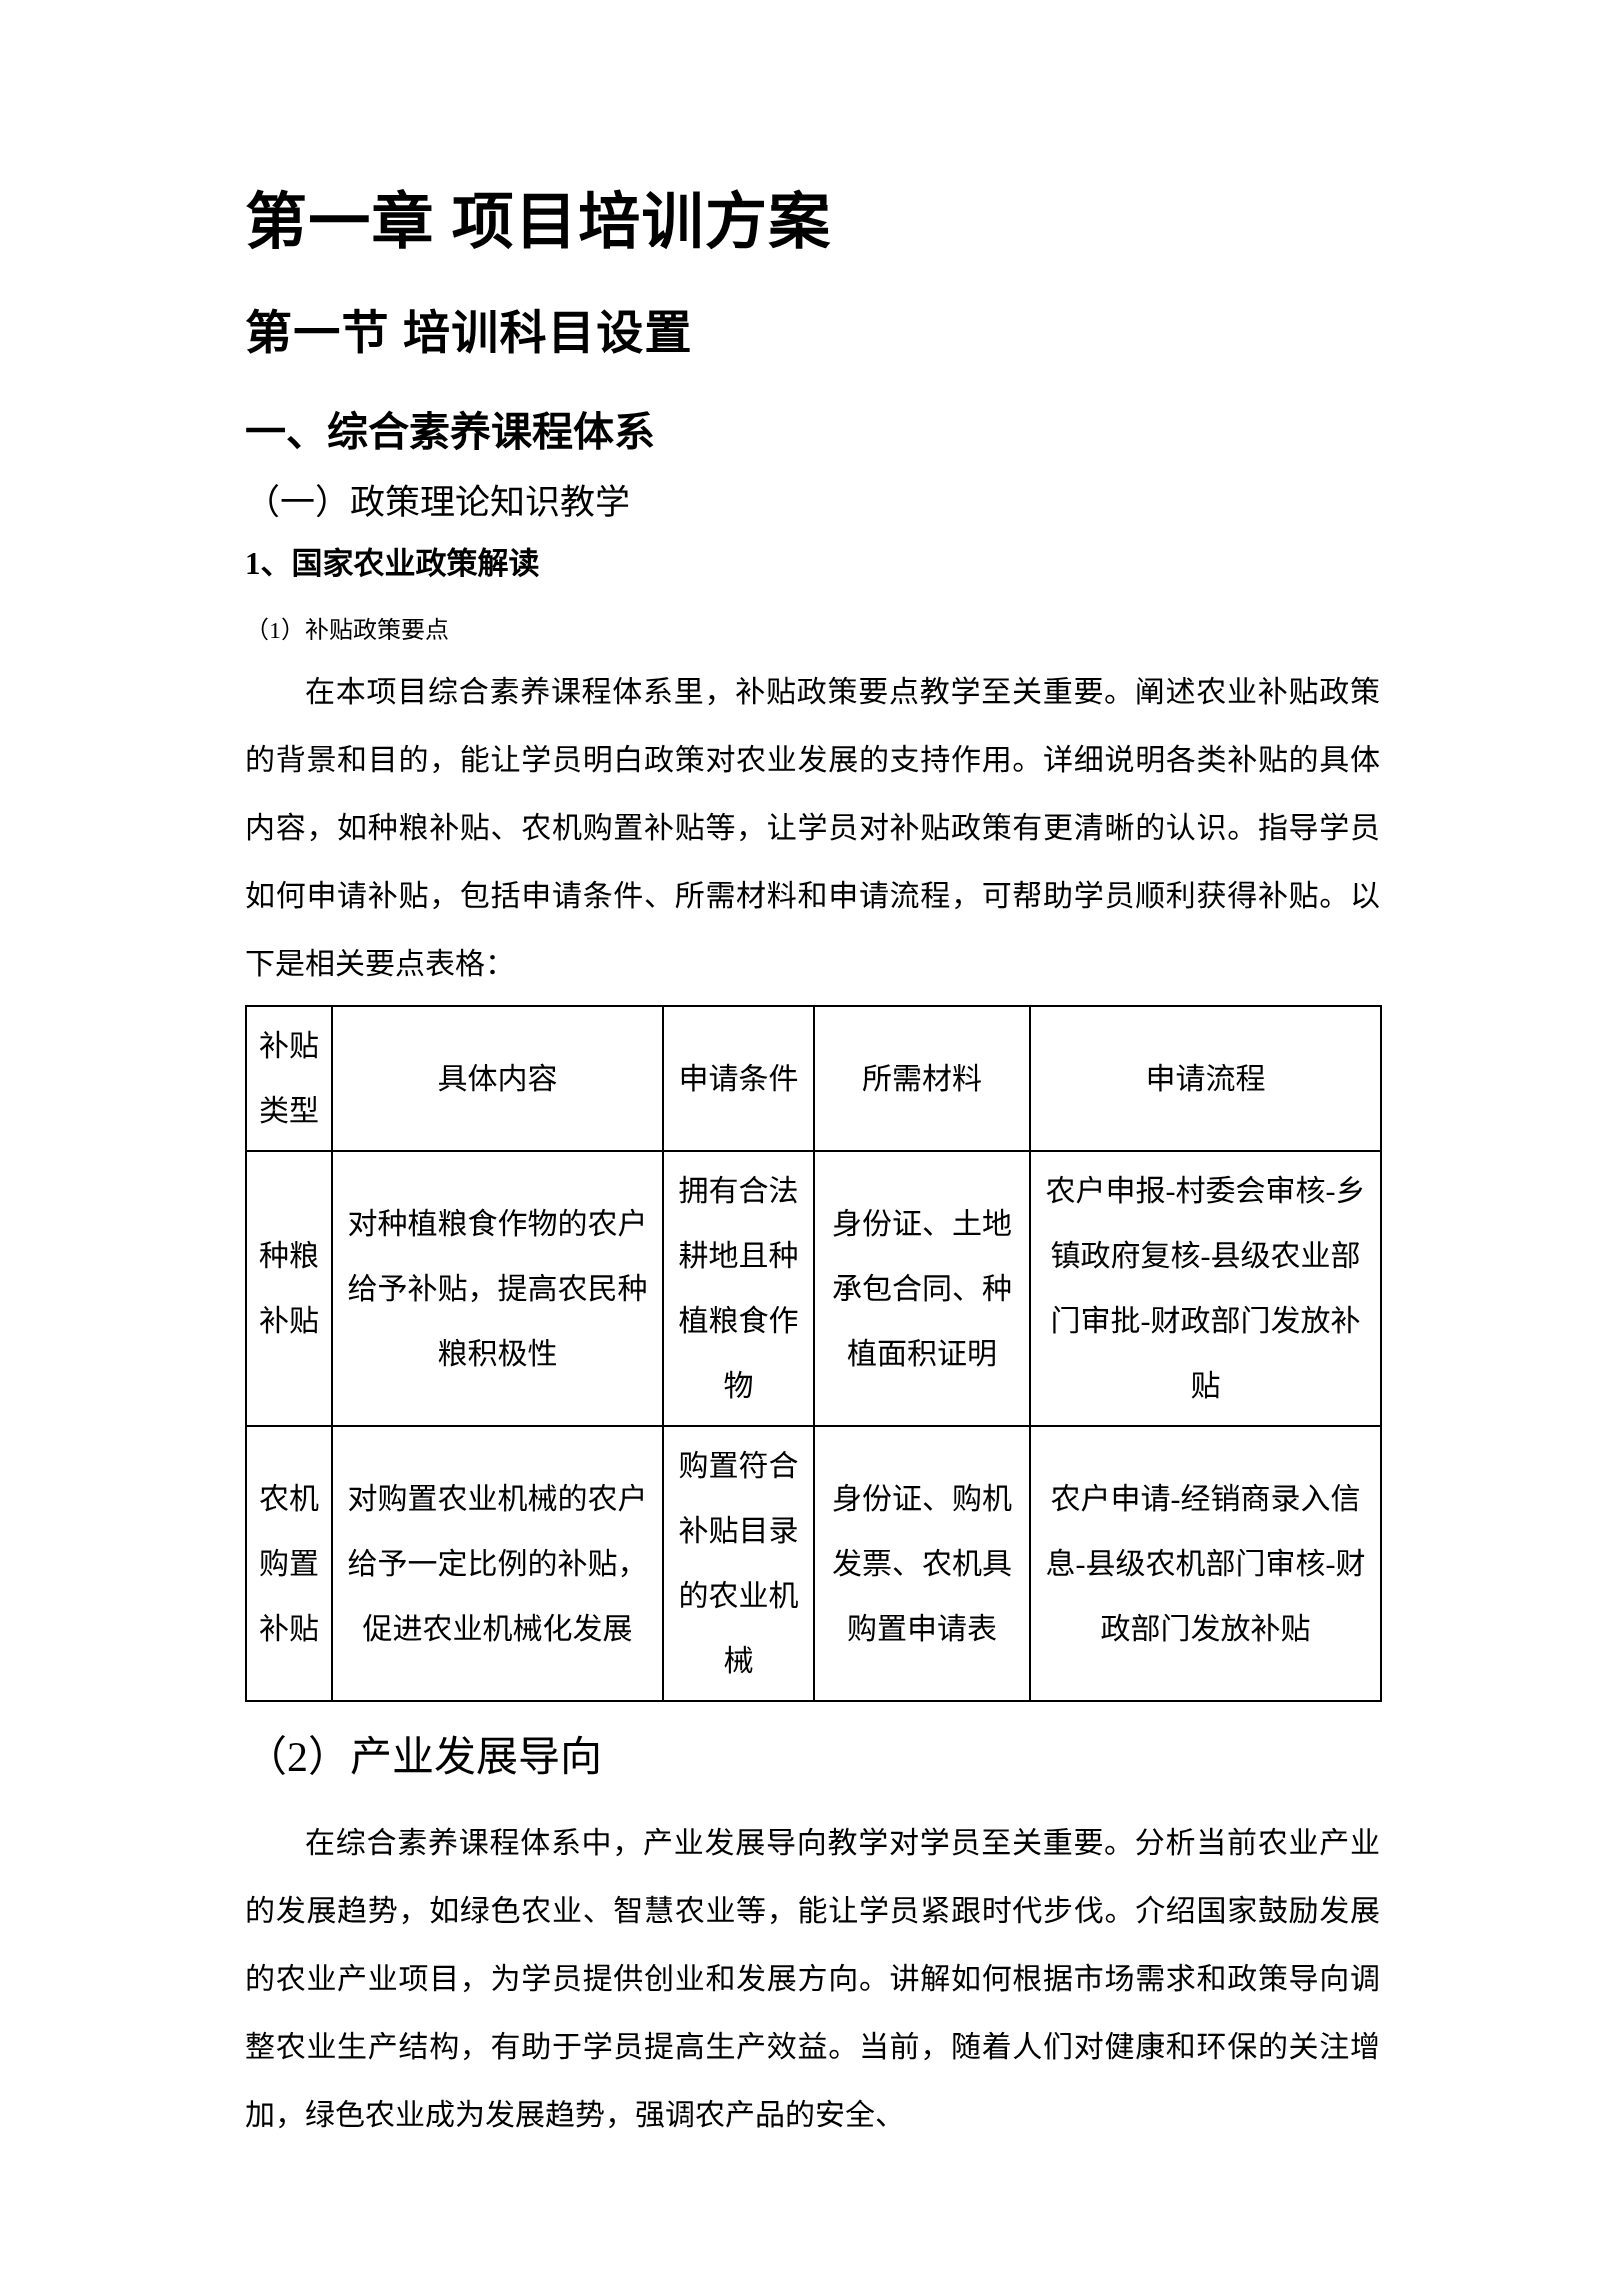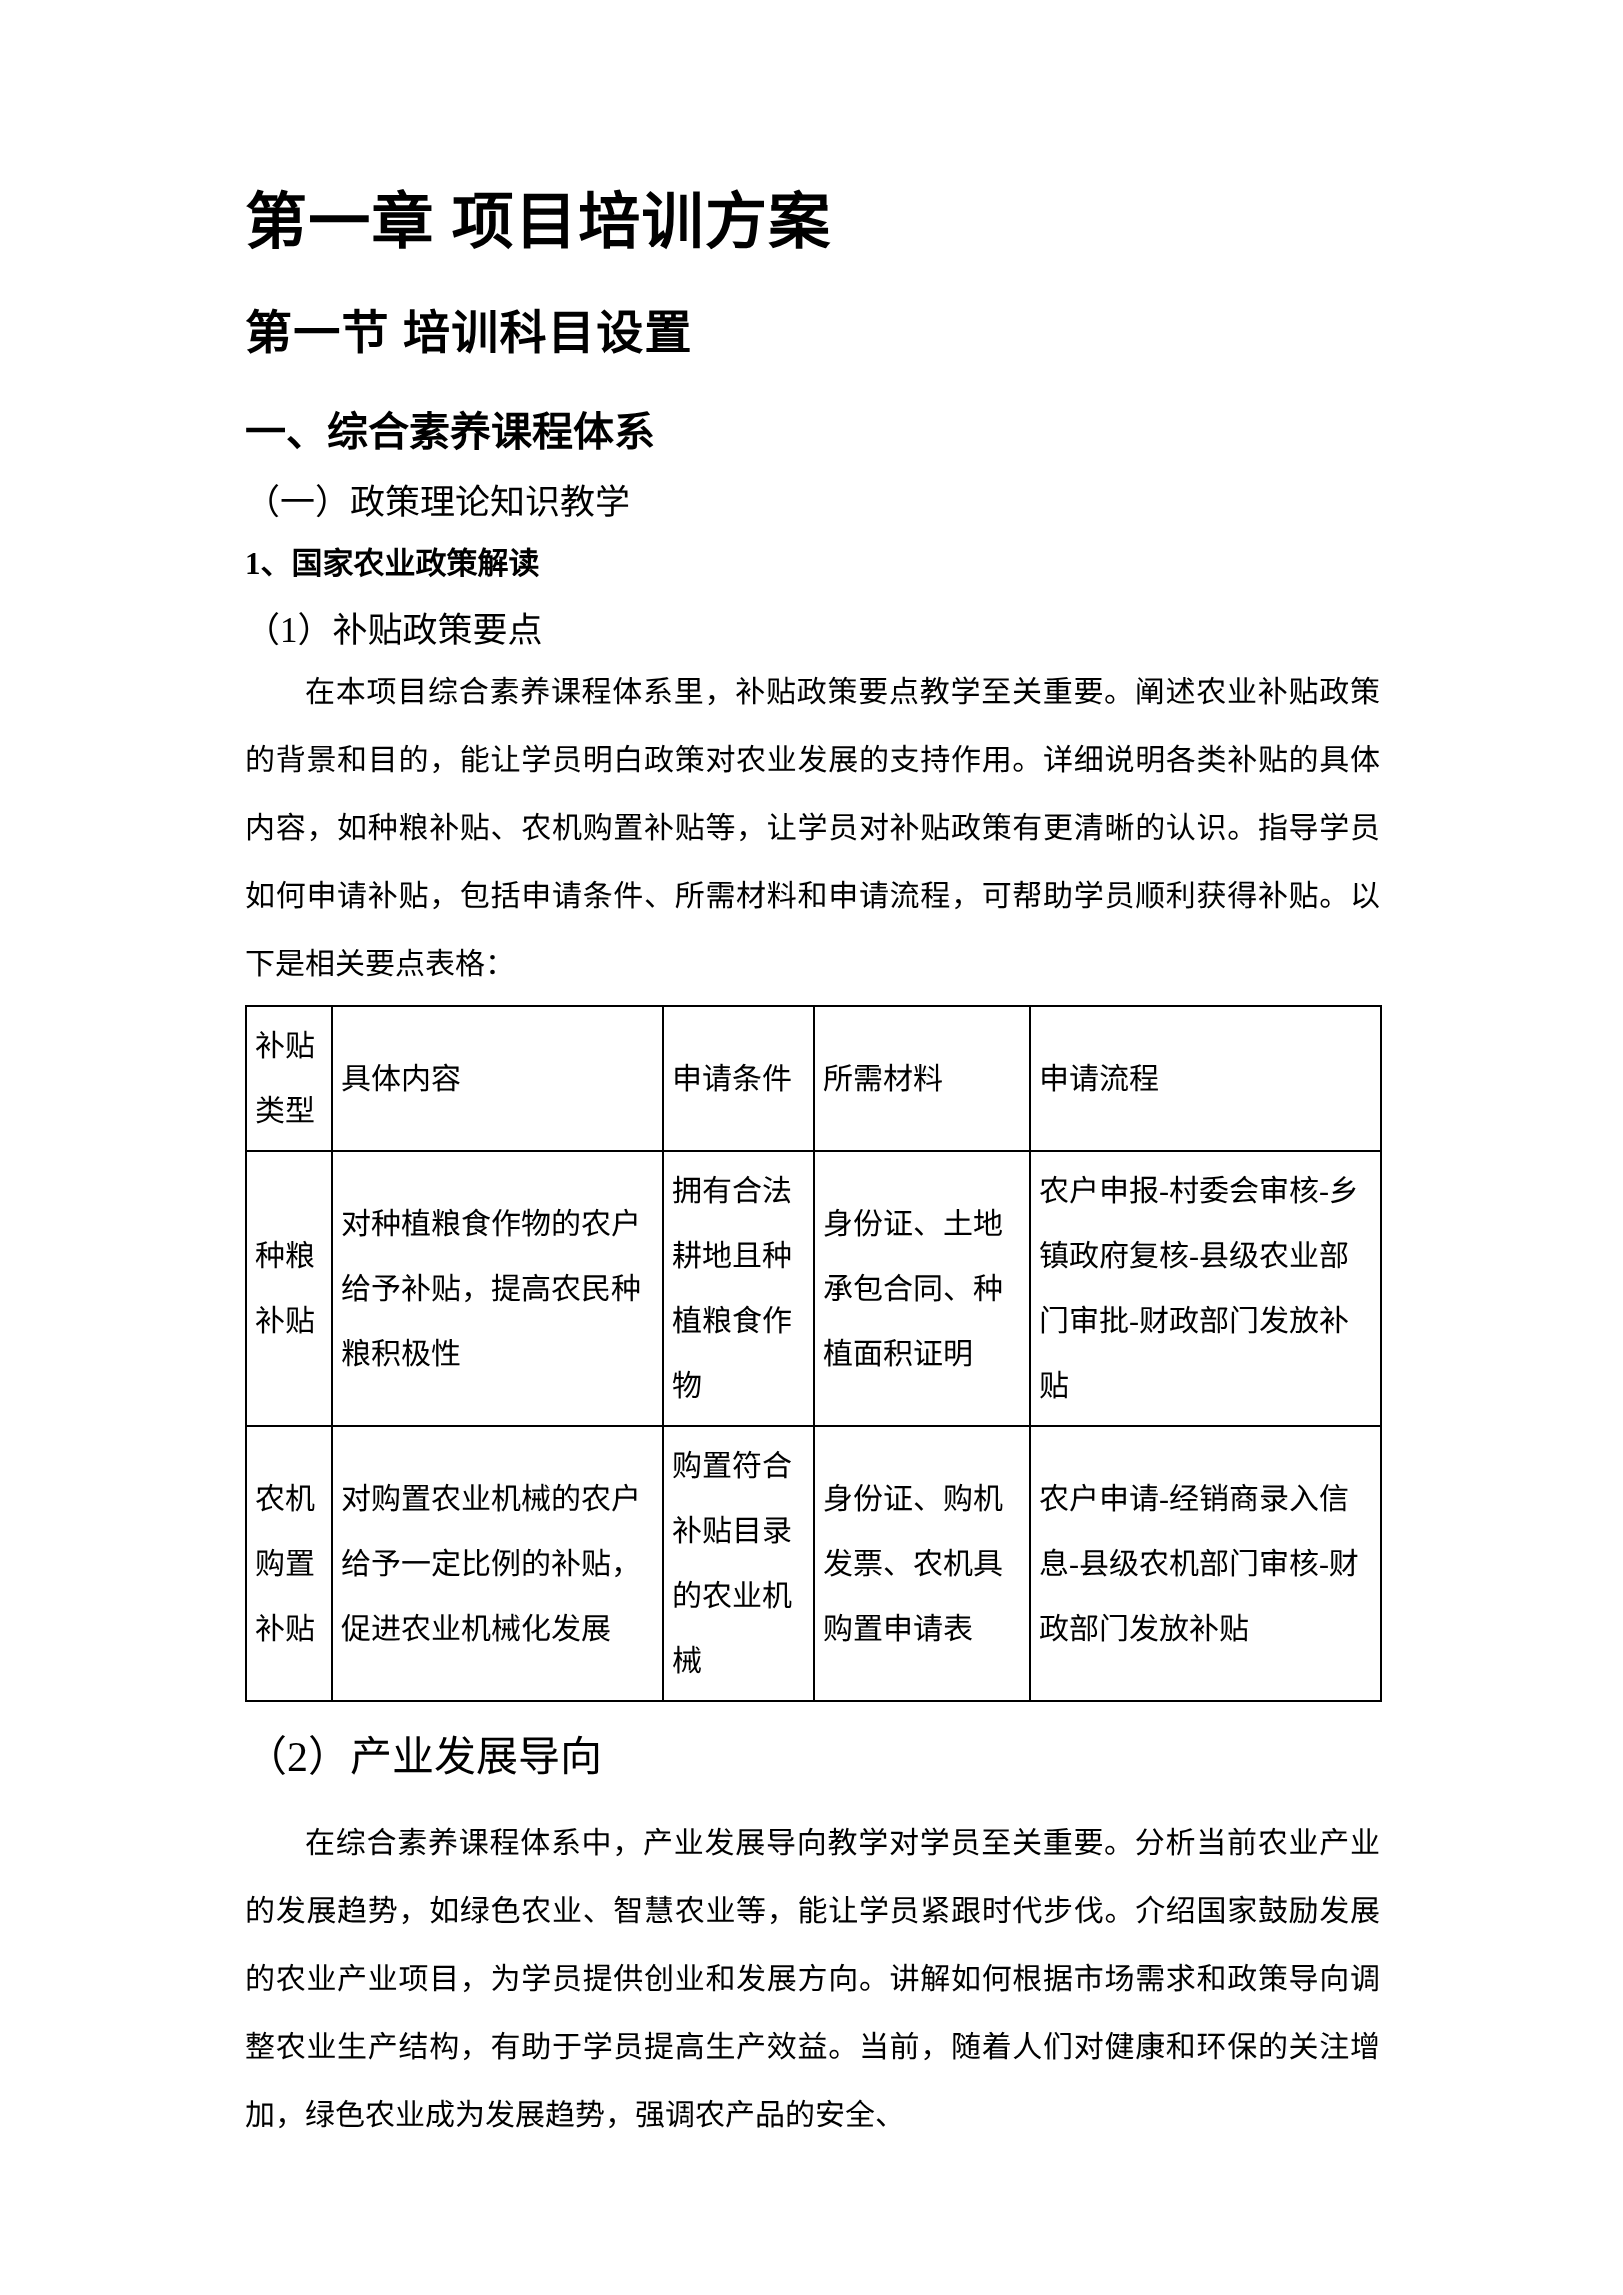--- a/index.html
+++ b/index.html
@@ -41,21 +41,21 @@
     font-weight: normal;
     margin-bottom: 7.9px;
   }
   .h-level3 {
     font-size: 31px;
     line-height: 51px;
     font-weight: bold;
     margin-bottom: 15.7px;
   }
   .h-level4 {
-    font-size: 35px;
+    font-size: 24px;
     line-height: 51px;
     font-weight: normal;
     margin-bottom: 2.6px;
   }
   .h-level5 {
     font-size: 42px;
     line-height: 51px;
     font-weight: normal;
     margin-top: 30px;
     margin-bottom: 26px;
@@ -72,21 +72,21 @@
     table-layout: fixed;
     border-collapse: collapse;
     border: 2.6px solid #000;
   }
   .subsidy-table th,
   .subsidy-table td {
     border: 2px solid #000;
     font-weight: normal;
     font-size: 30px;
     line-height: 65px;
-    text-align: left;
+    text-align: center;
     vertical-align: middle;
     padding: 6.5px 7.9px;
     word-break: break-all;
   }
   .subsidy-table thead tr { height: 141px; }
   .subsidy-table tbody tr.row-1 { height: 272px; }
   .subsidy-table tbody tr.row-2 { height: 274px; }
   col.c1 { width: 86px; }
   col.c2 { width: 331px; }
   col.c3 { width: 151px; }

